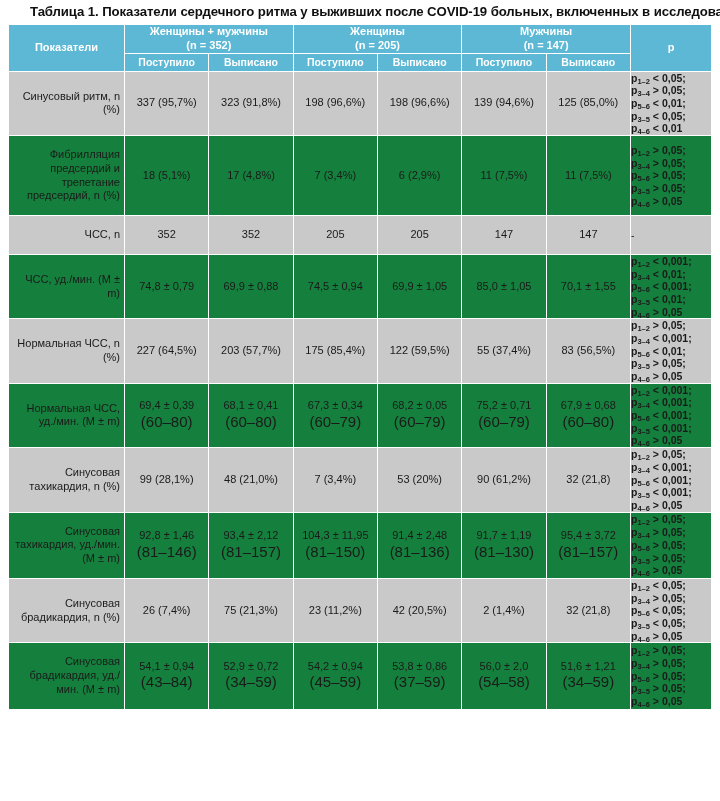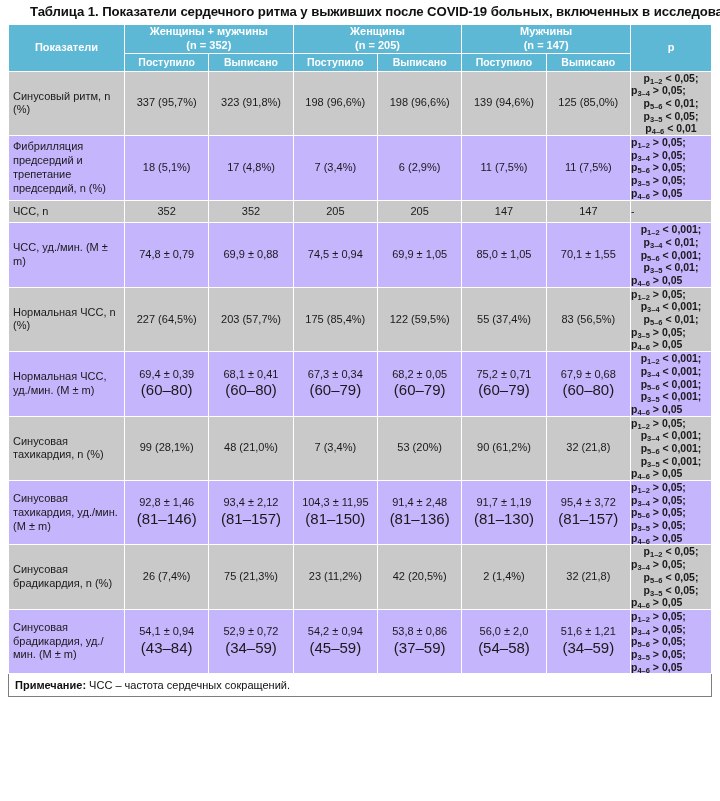--- a/index.html
+++ b/index.html
@@ -58,52 +58,52 @@
     border: 1px solid #ffffff;
     margin-top: 28px;
   }
   thead th.first-col { width: 115px; }
   thead th.p-col { width: 80px; }
   thead th.grp { }
   thead th.sub { font-size: 10.5px; padding: 2px 1px; }
 
   
   tbody tr.row-gray > td { background: #c9c9c9; }
-  tbody tr.row-blue > td { background: #c4b5fd; }
+  tbody tr.row-blue > td { background: #15803d; }
 
   tbody td {
     font-size: 11px;
     text-align: center;
     color: #1a1a1a;
     line-height: 1.25;
     border-left: 1px solid transparent;
     border-right: 1px solid transparent;
     border-top: 1px solid #7d7d7d;
     border-bottom: 1px solid #7d7d7d;
     padding: 4px 1px;
   }
   tbody td.label-cell {
-    text-align: left;
-    padding: 4px 4px;
+    text-align: right;
+    padding: 12px 4px;
   }
   tbody td.val-cell .rng {
     display: block;
     font-size: 15px;
   }
 
   
   td.pcell {
     text-align: left;
     padding: 2px 2px 2px 5px;
     font-size: 10.5px;
     line-height: 1.16;
     white-space: nowrap;
   }
   td.pcell .pline { display: block; font-weight: bold; }
-  td.pcell .pline.sig { font-weight: bold; text-align: center; }
+  td.pcell .pline.sig { font-weight: bold; }
   td.pcell .pline .lab { }
   td.pcell .pline .lab sub {
     font-size: 7.5px;
     vertical-align: baseline;
     position: relative;
     top: 2px;
   }
   td.pcell .pline.sig .lab { font-weight: bold; }
   td.pcell .dash { display: block; }
 
@@ -309,17 +309,14 @@
             <span class="pline"><span class="lab"><span>p</span><sub>1–2</sub></span> <span>&gt;</span> <span>0,05;</span></span>
             <span class="pline"><span class="lab"><span>p</span><sub>3–4</sub></span> <span>&gt;</span> <span>0,05;</span></span>
             <span class="pline"><span class="lab"><span>p</span><sub>5–6</sub></span> <span>&gt;</span> <span>0,05;</span></span>
             <span class="pline"><span class="lab"><span>p</span><sub>3–5</sub></span> <span>&gt;</span> <span>0,05;</span></span>
             <span class="pline"><span class="lab"><span>p</span><sub>4–6</sub></span> <span>&gt;</span> <span>0,05</span></span>
           </td>
         </tr>
       </tbody>
   </table>
 
-  <div class="note">
-    <b>Примечание:</b><span> ЧСС – частота сердечных сокращений.</span>
-  </div>
 
 </div>
 
 </body></html>

